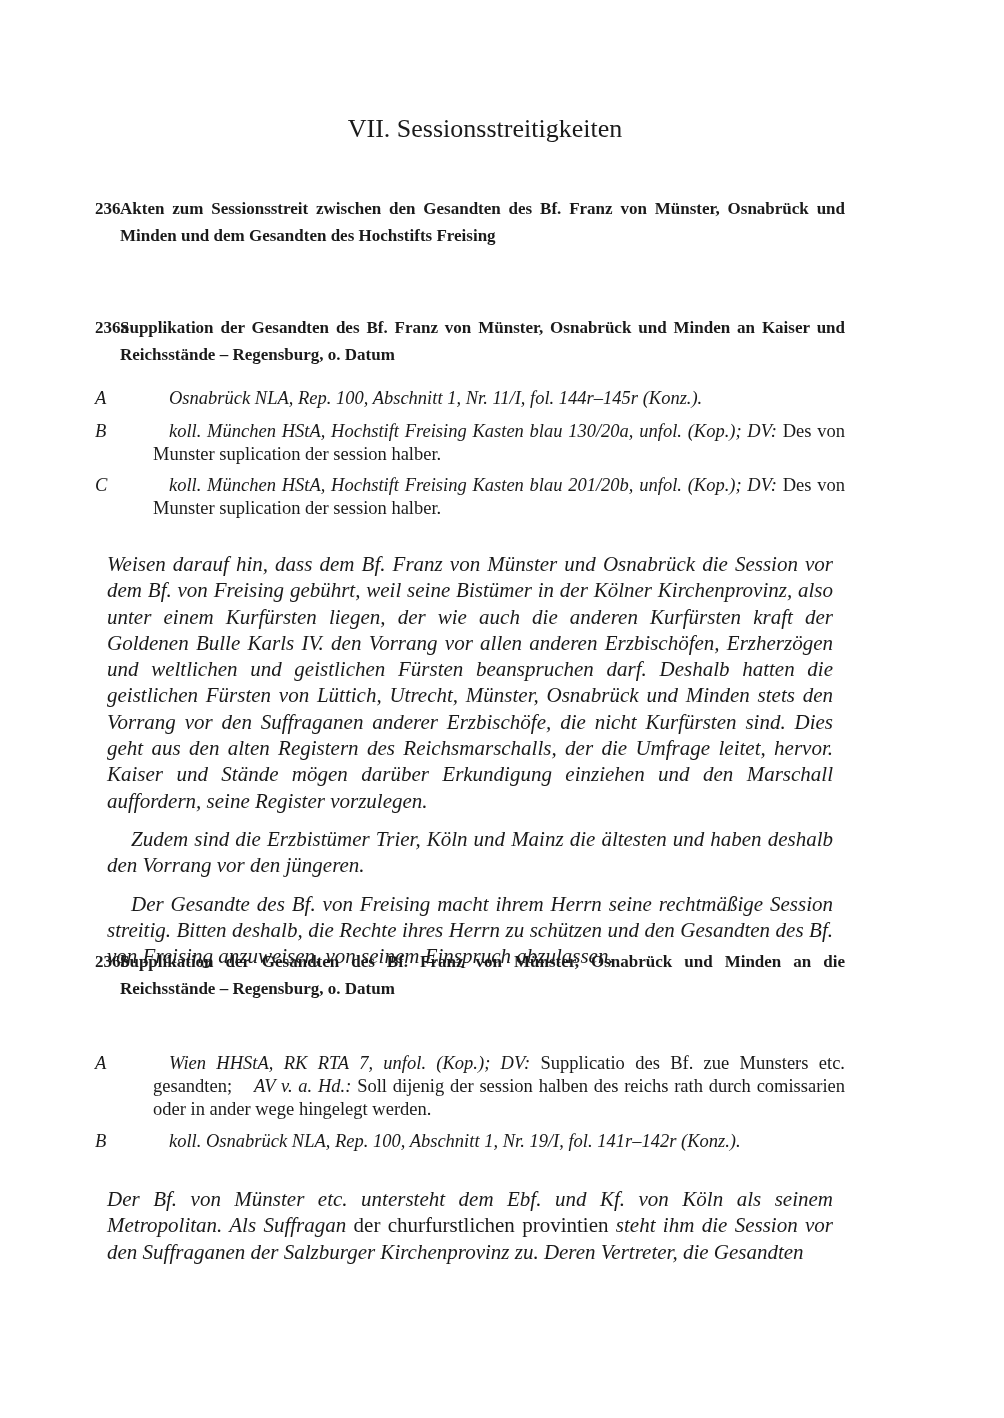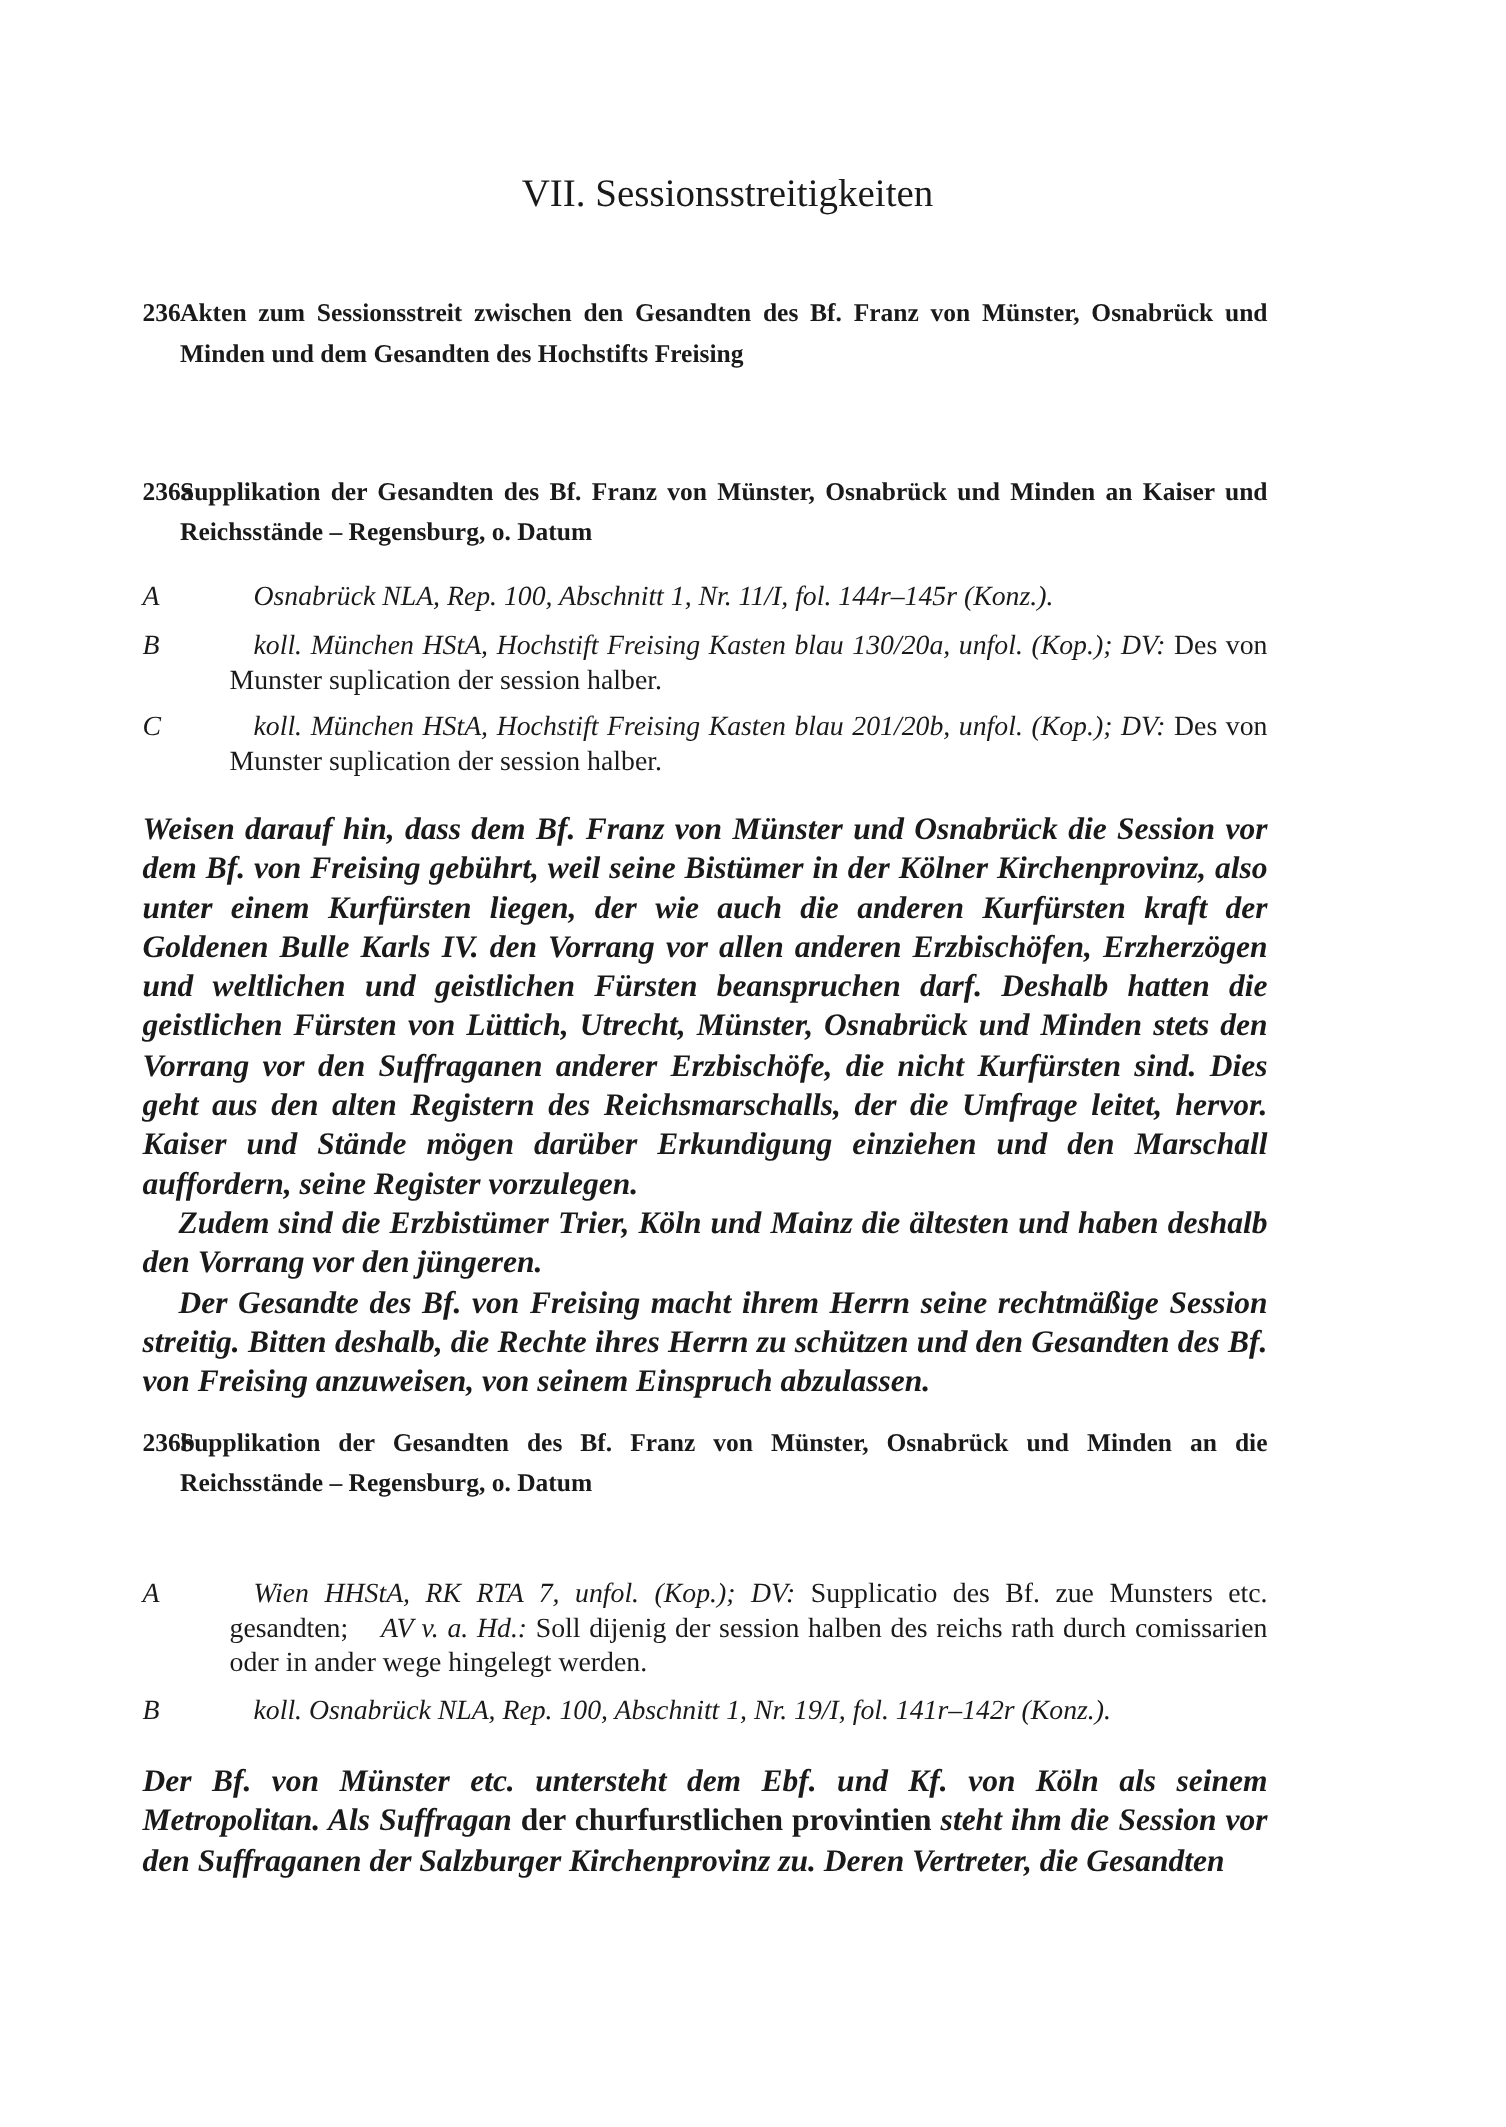--- a/index.html
+++ b/index.html
@@ -23,21 +23,21 @@
     position: absolute; left: 0; width: 750px;
     font-size: 18.5px; line-height: 23px;
   }
   .source .sig { position: absolute; left: 0; top: 0; font-style: italic; }
   .source .body { margin-left: 58px; display: block; text-align: justify; }
   .it { font-style: italic; margin-left: 16px; }
   .summary {
     position: absolute; left: 0; width: 750px;
     font-style: italic; font-size: 21px; line-height: 26.3px; text-align: justify;
   }
-  .summary p { margin: 0; font-weight: bold; }
+  .summary p { margin: 12px; }
   .summary p.indent { text-indent: 24px; }
   .rm { font-style: normal; }
 </style>
 </head>
 <body>
 
 <div class="page">
 
   <div class="chapter-title">VII. Sessionsstreitigkeiten</div>
 

